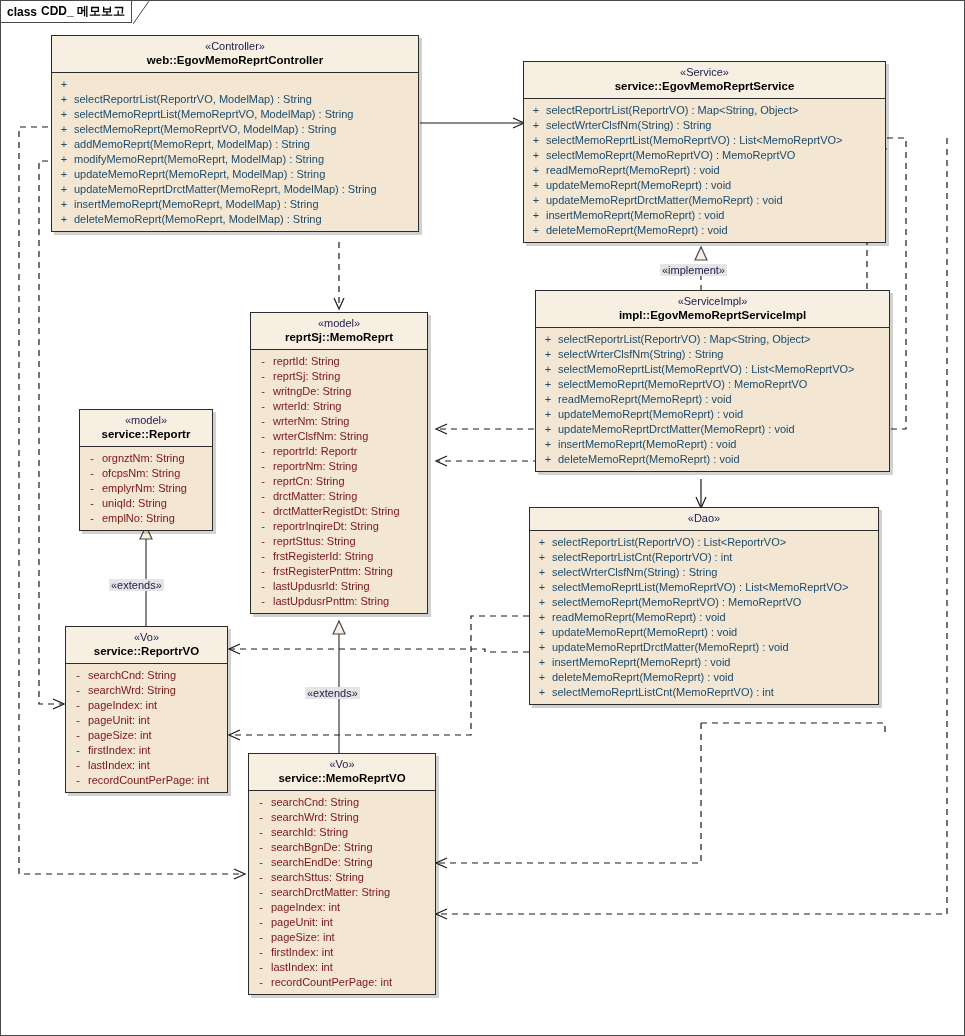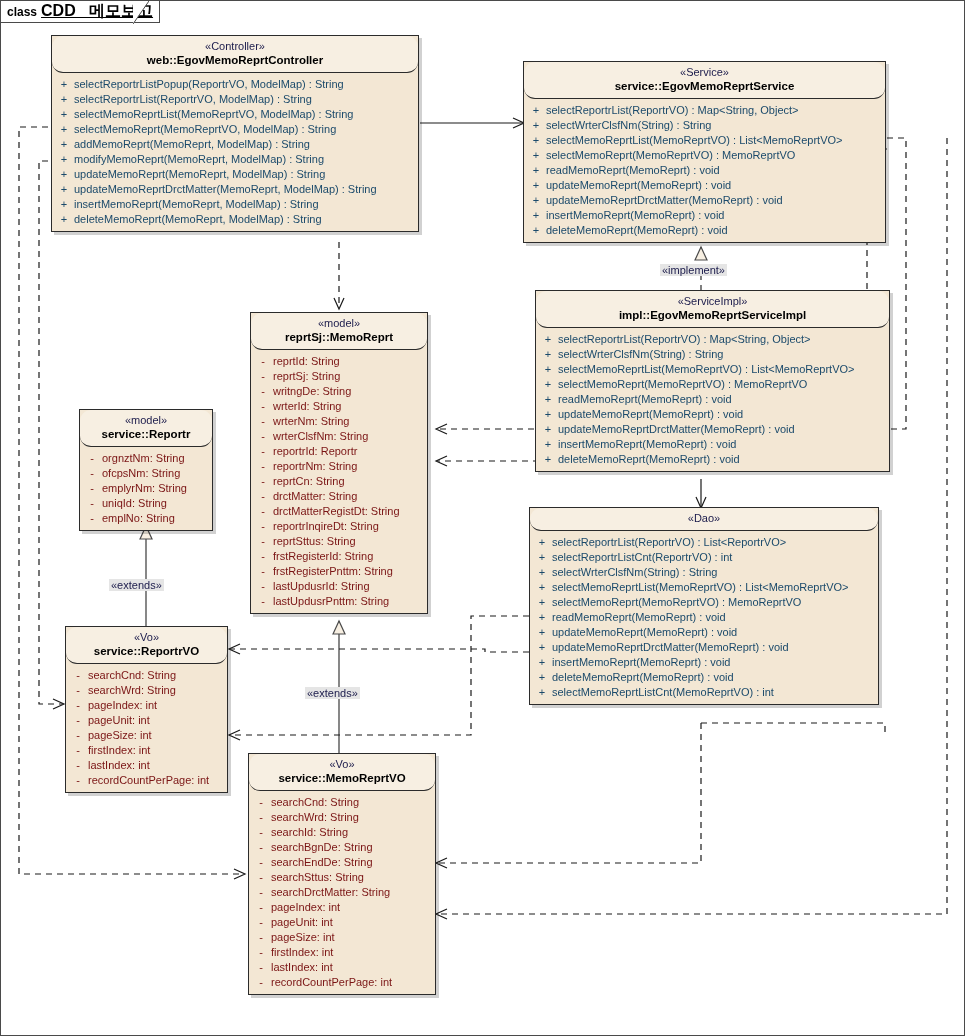--- a/index.html
+++ b/index.html
@@ -22,21 +22,21 @@
     display:flex;align-items:center;
     padding:0 6px;
     box-sizing:border-box;
     border-right:1px solid #4a4a4a;
     border-bottom:1px solid #4a4a4a;
     background:#ffffff;
     white-space:nowrap;
     z-index:40;
   }
   #frame-tab .kw{font-size:12px;color:#000;font-weight:bold;margin-right:4px;}
-  #frame-tab .nm{font-size:16px;color:#000;font-weight:bold;text-decoration:underline;}
+  #frame-tab .nm{font-size:12px;color:#000;font-weight:bold;}
   #tab-skew{
     position:absolute;
     top:0;
     width:16px;height:23px;
     z-index:40;
     overflow:hidden;
   }
   #tab-skew svg{display:block;}
 
   
@@ -50,21 +50,20 @@
     background:#f3e7d4;
     box-shadow:3px 3px 0 rgba(0,0,0,0.18);
     z-index:10;
   }
   .cls .hdr{
     background:#f7efe2;
     border-bottom:1px solid #2b2b2b;
     text-align:center;
     padding:4px 6px 5px 6px;
     line-height:1.15;
-    border-radius:11px;
   }
   .cls .stereo{
     font-size:11px;color:#1b1b4b;display:block;
   }
   .cls .cname{
     font-size:11.5px;color:#000;font-weight:bold;display:block;margin-top:1px;text-align:center;
   }
   .cls .body{
     padding:4px 2px 4px 2px;
   }
@@ -181,21 +180,20 @@
   </div>
 
   <div class="cls" style="left:50px;top:34px;width:368px;">
     <div class="hdr">
       <span class="stereo">«Controller»</span>
       <span class="cname">web::EgovMemoReprtController</span>
     </div>
     <div class="body op">
         <div class="row">
           <span class="vis">+</span>
-          <span class="sig">selectReportrListPopup(ReportrVO, ModelMap) : String</span>
         </div>
         <div class="row">
           <span class="vis">+</span>
           <span class="sig">selectReportrList(ReportrVO, ModelMap) : String</span>
         </div>
         <div class="row">
           <span class="vis">+</span>
           <span class="sig">selectMemoReprtList(MemoReprtVO, ModelMap) : String</span>
         </div>
         <div class="row">

